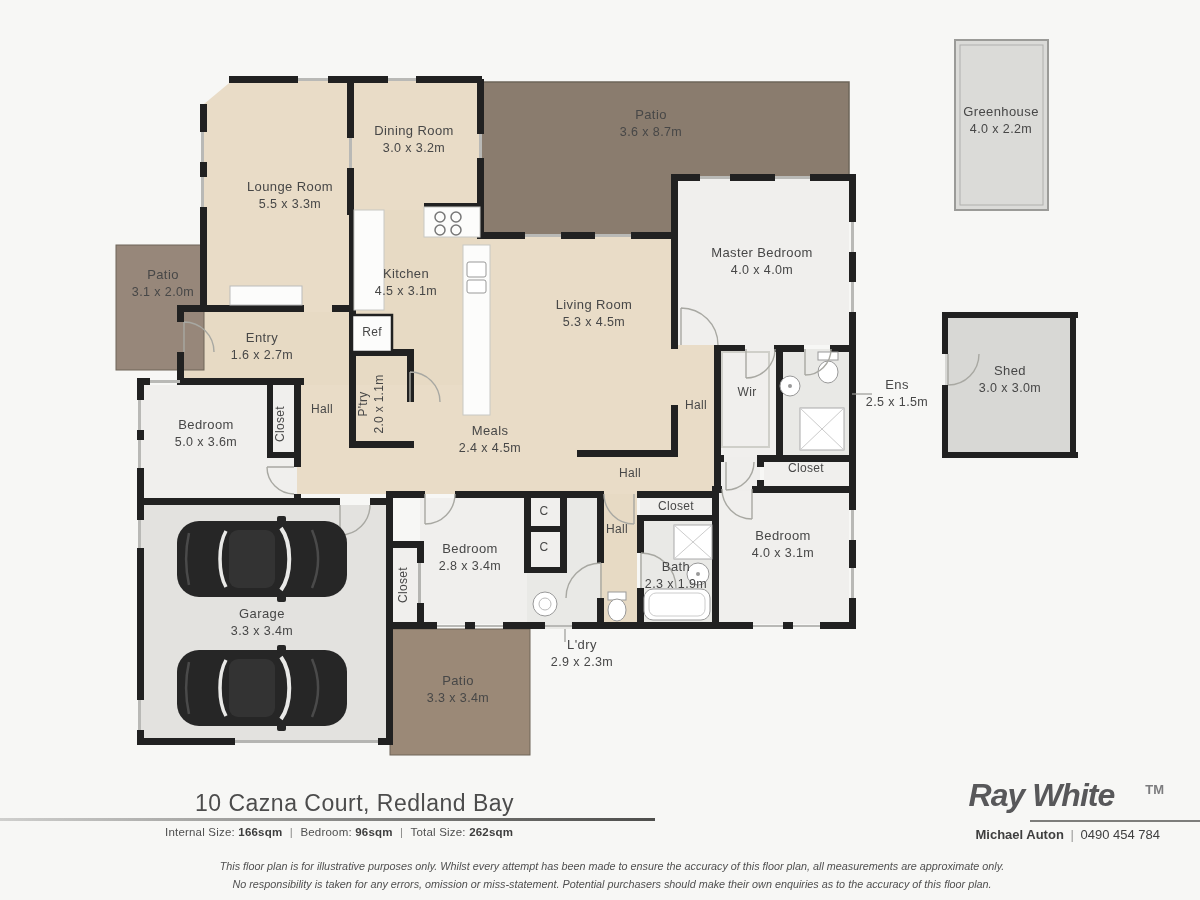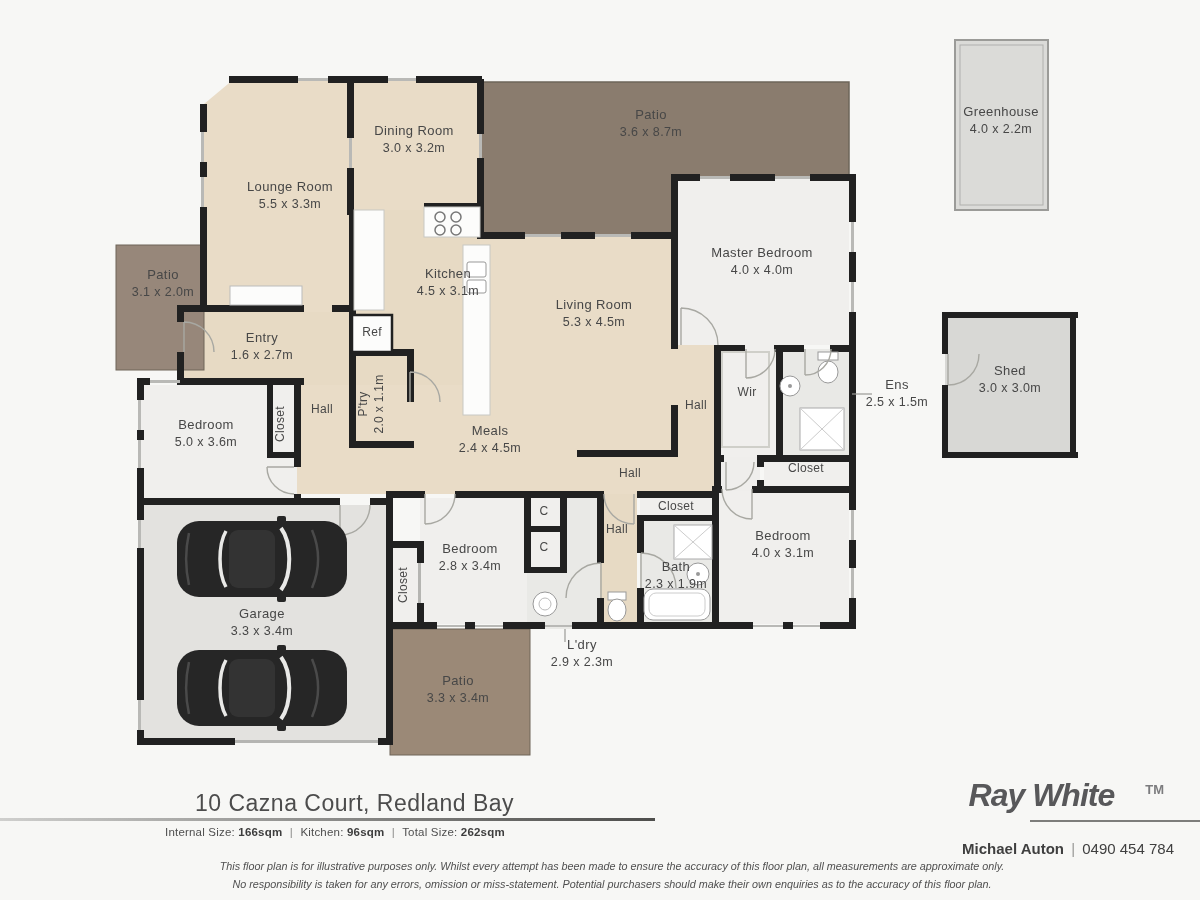--- a/index.html
+++ b/index.html
@@ -17,21 +17,21 @@
   .addr{position:absolute;left:165px;top:790px;font-size:23px;color:#4c4c4c;letter-spacing:.5px;margin-left:30px;}
   .rule-left{position:absolute;left:0;top:818px;width:655px;height:3px;
         background:linear-gradient(90deg,#cfcfcd,#6b6b69 75%,#4e4e4c);}
   .sizes{position:absolute;left:165px;top:826px;font-size:11.5px;color:#4f4f4f;letter-spacing:.2px;}
   .sizes b{font-weight:bold;color:#3d3d3d;}
   .sizes .sep{color:#8a8a88;padding:0 4px;}
   .brand{position:absolute;right:36px;top:777px;font-size:32px;font-style:italic;font-weight:bold;
         color:#58585a;letter-spacing:-1px;}
   .brand sup{font-size:13px;font-style:normal;letter-spacing:0;color:#7c7c7e;margin-left:31px;}
   .rule-right{position:absolute;left:1030px;top:820px;width:170px;height:2px;background:#7d7d7b;}
-  .agent{position:absolute;right:26px;top:827px;font-size:15px;color:#3f3f3f;margin-top:13px;}
+  .agent{position:absolute;right:40px;top:827px;font-size:13px;color:#3f3f3f;}
   .agent .sep{color:#9a9a98;padding:0 3px;font-weight:normal;}
   .disclaimer{position:absolute;left:12px;top:858px;width:1200px;text-align:center;
         font-size:10.8px;font-style:italic;color:#4f4f4f;line-height:1.65;}
 </style>
 </head>
 <body>
 
 <div class="page">
 
 <svg class="plan-svg" width="1200" height="900" viewBox="0 0 1200 900">
@@ -320,21 +320,21 @@
         <div class="room-dims">4.0 x 2.2m</div>
       </div>
       <div class="room-label" style="left: 762px; top: 262px;">
         <div class="room-name">Master Bedroom</div>
         <div class="room-dims">4.0 x 4.0m</div>
       </div>
       <div class="room-label" style="left: 163px; top: 284px;">
         <div class="room-name">Patio</div>
         <div class="room-dims">3.1 x 2.0m</div>
       </div>
-      <div class="room-label" style="left: 448px; top: 283px;">
+      <div class="room-label" style="left: 406px; top: 283px;">
         <div class="room-name">Kitchen</div>
         <div class="room-dims">4.5 x 3.1m</div>
       </div>
       <div class="room-label" style="left: 594px; top: 314px;">
         <div class="room-name">Living Room</div>
         <div class="room-dims">5.3 x 4.5m</div>
       </div>
       <div class="room-label" style="left: 262px; top: 347px;">
         <div class="room-name">Entry</div>
         <div class="room-dims">1.6 x 2.7m</div>
@@ -420,21 +420,21 @@
         <div class="room-dims">3.3 x 3.4m</div>
       </div>
     </div>
 
 <div class="addr">10 Cazna Court, Redland Bay</div>
 <div class="rule-left"></div>
 <div class="sizes">
   <span>Internal Size:</span>
   <b>166sqm</b>
   <span class="sep">|</span>
-  <span>Kitchen:</span>
+  <span>Bedroom:</span>
   <b>96sqm</b>
   <span class="sep">|</span>
   <span>Total Size:</span>
   <b>262sqm</b>
 </div>
 <div class="brand">
   <span>Ray White</span><sup>TM</sup>
 </div>
 <div class="rule-right"></div>
 <div class="agent">

